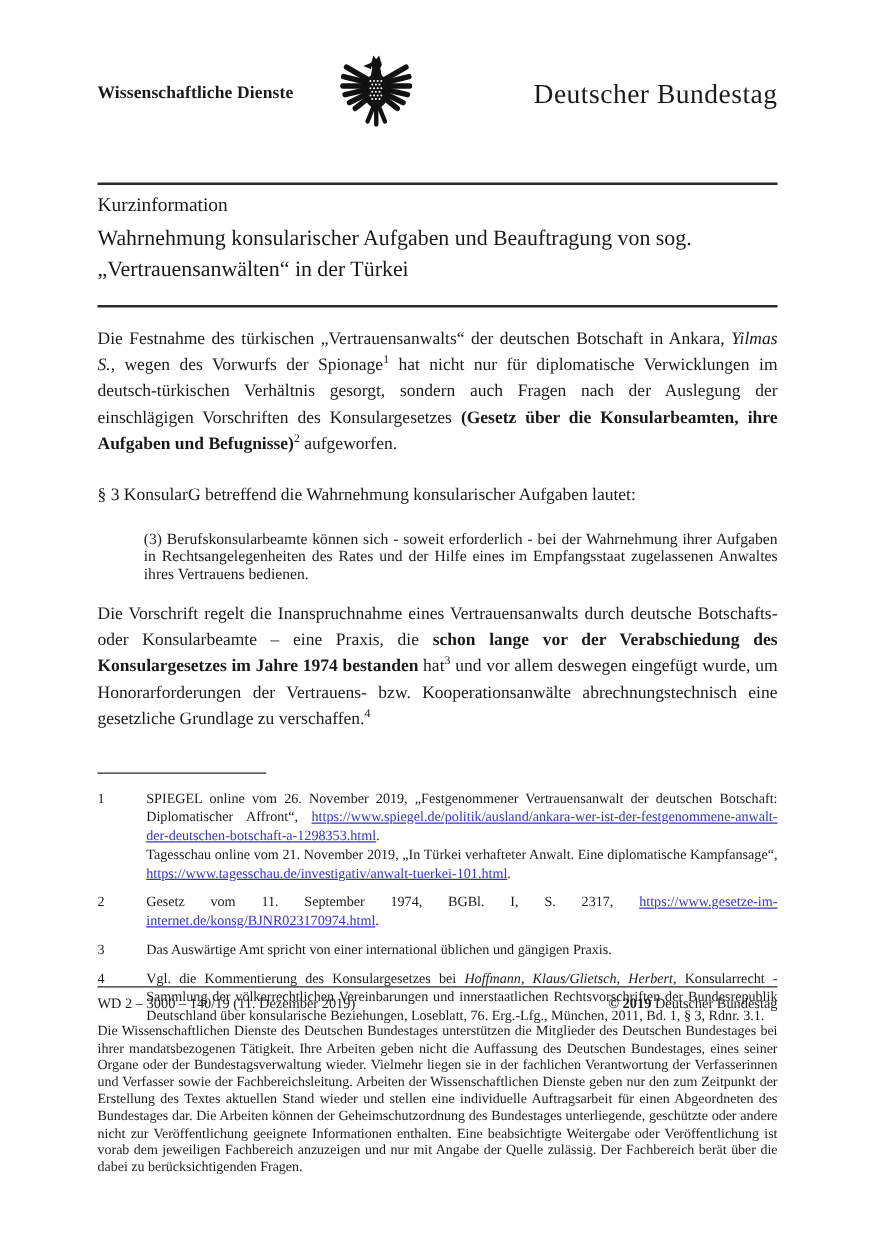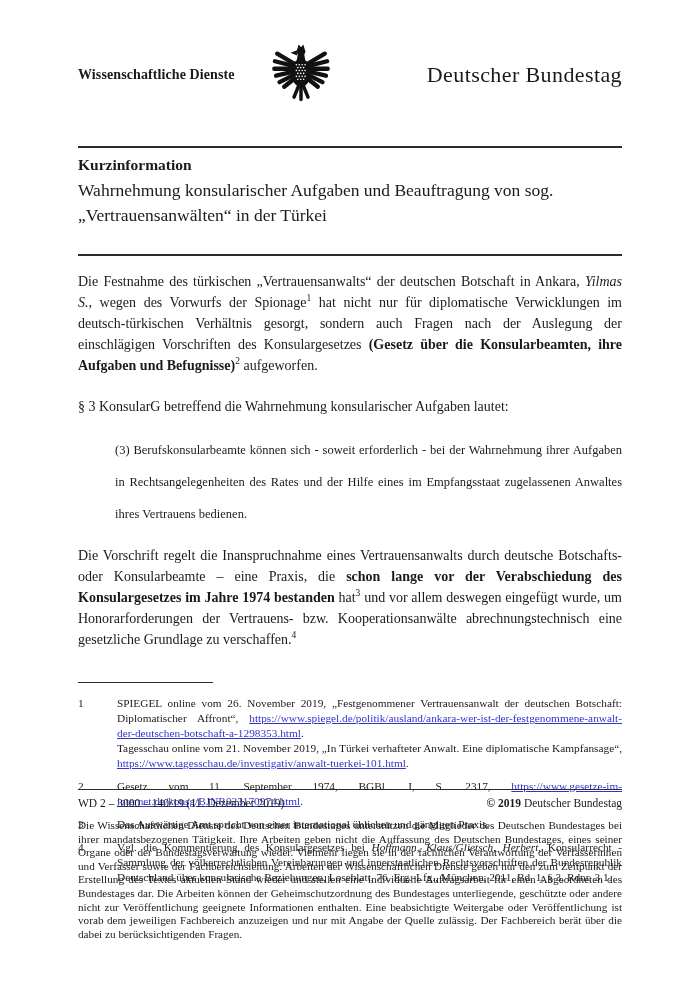--- a/index.html
+++ b/index.html
@@ -14,26 +14,26 @@
   
   .hdr{position:absolute;top:0;left:0;right:0;height:146px;}
   .dept{position:absolute;left:78px;top:67px;font-size:14px;font-weight:bold;letter-spacing:.1px;}
   .eagle{position:absolute;left:272px;top:43px;width:58px;height:62px;}
   .org{position:absolute;right:78px;top:62px;font-size:22px;letter-spacing:.4px;}
 
   
   .content{position:absolute;top:146px;left:78px;width:544px;}
 
   .title-block{border-top:2px solid #2b2b2b;border-bottom:2px solid #2b2b2b;padding:5px 0 10px;}
-  .kicker{font-size:15.5px;font-weight:bold;line-height:24px;}
-  .doc-title{font-size:17.5px;font-weight:normal;line-height:25px;margin:1px 0 16px;font-family:Liberation Serif, serif;}
+  .kicker{font-size:15.5px;font-weight:normal;line-height:24px;}
+  .doc-title{font-size:17.5px;font-weight:normal;line-height:25px;margin:1px 0 6px;font-family:Liberation Serif, serif;}
 
   .body-p{font-size:14px;line-height:21px;text-align:justify;margin:15px 0 0;hyphens:auto;}
   .p-law{margin-top:20px;}
-  .quote{margin:17px 0 0 37px;font-size:12.5px;line-height:32px;text-align:justify;hyphens:auto;}
+  .quote{margin:17px 0 0 37px;font-size:12.5px;line-height:14px;text-align:justify;hyphens:auto;}
   .p-analysis{margin-top:15px;}
 
   .fn-sep{margin-top:32px;width:135px;border-top:1.5px solid #2b2b2b;}
   .footnotes{margin-top:13px;font-size:11.3px;line-height:15px;}
   .fn{display:flex;margin-bottom:8px;}
   .fn-num{width:39px;flex:none;}
   .fn-text{flex:1;text-align:justify;hyphens:auto;}
 
   
   .ftr{position:absolute;top:789px;left:78px;width:544px;border-top:1.5px solid #2b2b2b;}

